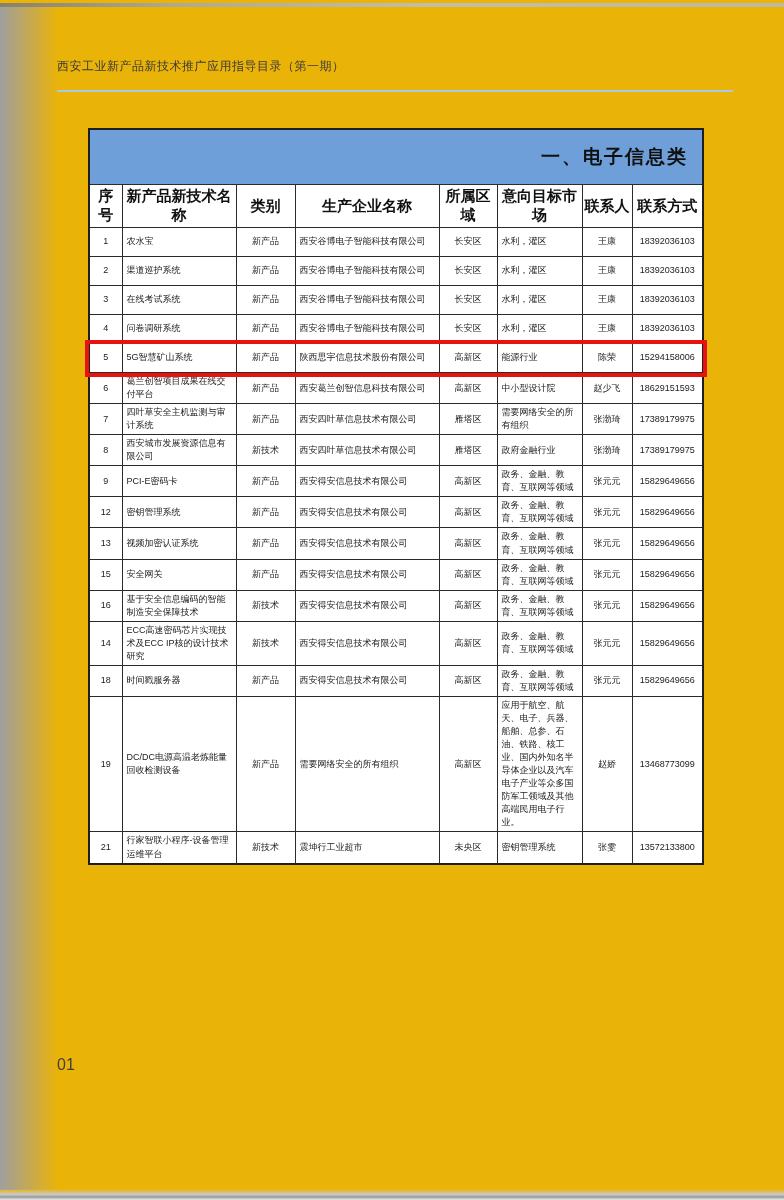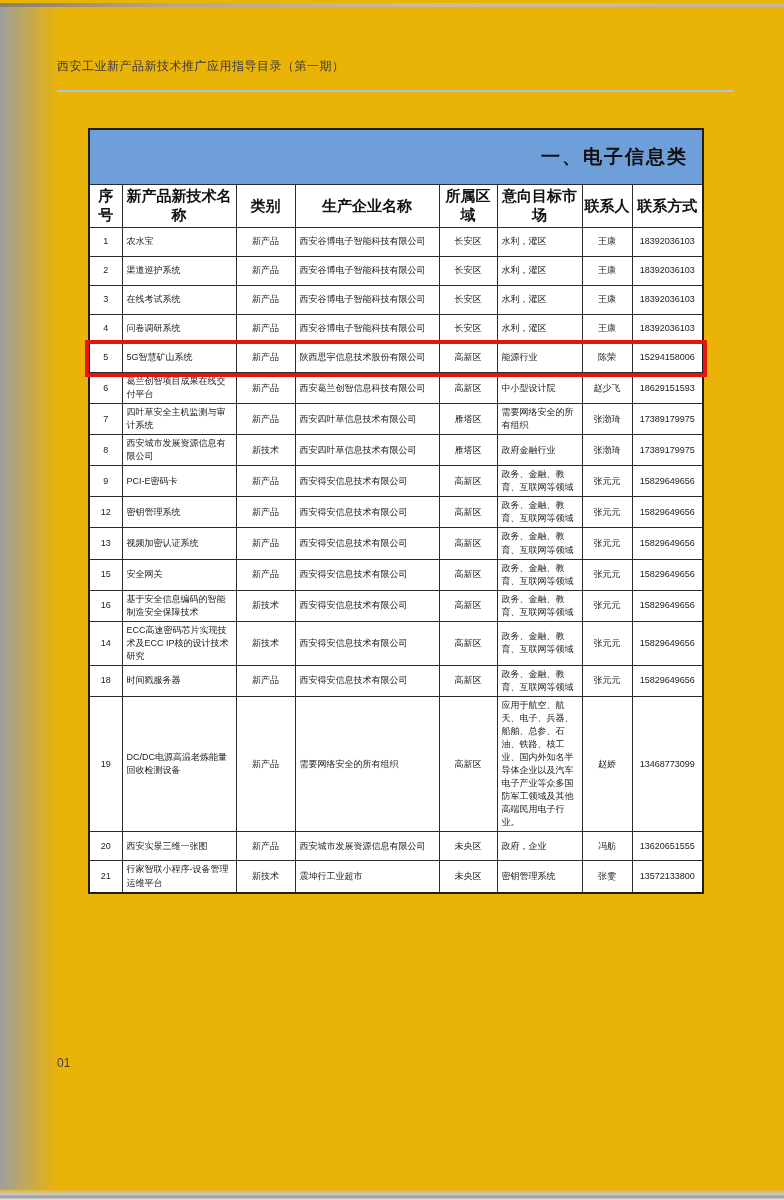--- a/index.html
+++ b/index.html
@@ -53,21 +53,21 @@
     font-size:9px; color:#1b1b1b; line-height:1.45;
     padding:2px 4px; height:24px; vertical-align:middle;
     word-break:break-all; background:#ffffff;
   }
   td.c0, td.c2, td.c4, td.c6, td.c7 { text-align:center; }
   td.c1, td.c3, td.c5 { text-align:left; }
   tr.hl { outline:4px solid #e8120e; outline-offset:0px; }
 
   .page-num {
     position:absolute; left:57px; top:1056px;
-    font-size:12px; color:#3f3f3f;
+    font-size:16px; color:#3f3f3f;
   }
 </style>
 </head>
 <body>
 
 <div class="sheet">
   <div class="edge-top"></div>
   <div class="edge-left"></div>
 
   <div class="doc-title">西安工业新产品新技术推广应用指导目录（第一期）</div>
@@ -254,30 +254,20 @@
           <td class="c0">19</td>
           <td class="c1">DC/DC电源高温老炼能量回收检测设备</td>
           <td class="c2">新产品</td>
           <td class="c3">需要网络安全的所有组织</td>
           <td class="c4">高新区</td>
           <td class="c5">应用于航空、航天、电子、兵器、船舶、总参、石油、铁路、核工业、国内外知名半导体企业以及汽车电子产业等众多国防军工领域及其他高端民用电子行业。</td>
           <td class="c6">赵娇</td>
           <td class="c7">13468773099</td>
         </tr>
         <tr>
-          <td class="c0">20</td>
-          <td class="c1">西安实景三维一张图</td>
-          <td class="c2">新产品</td>
-          <td class="c3">西安城市发展资源信息有限公司</td>
-          <td class="c4">未央区</td>
-          <td class="c5">政府，企业</td>
-          <td class="c6">冯舫</td>
-          <td class="c7">13620651555</td>
-        </tr>
-        <tr>
           <td class="c0">21</td>
           <td class="c1">行家智联小程序-设备管理运维平台</td>
           <td class="c2">新技术</td>
           <td class="c3">震坤行工业超市</td>
           <td class="c4">未央区</td>
           <td class="c5">密钥管理系统</td>
           <td class="c6">张雯</td>
           <td class="c7">13572133800</td>
         </tr>
       </tbody>

